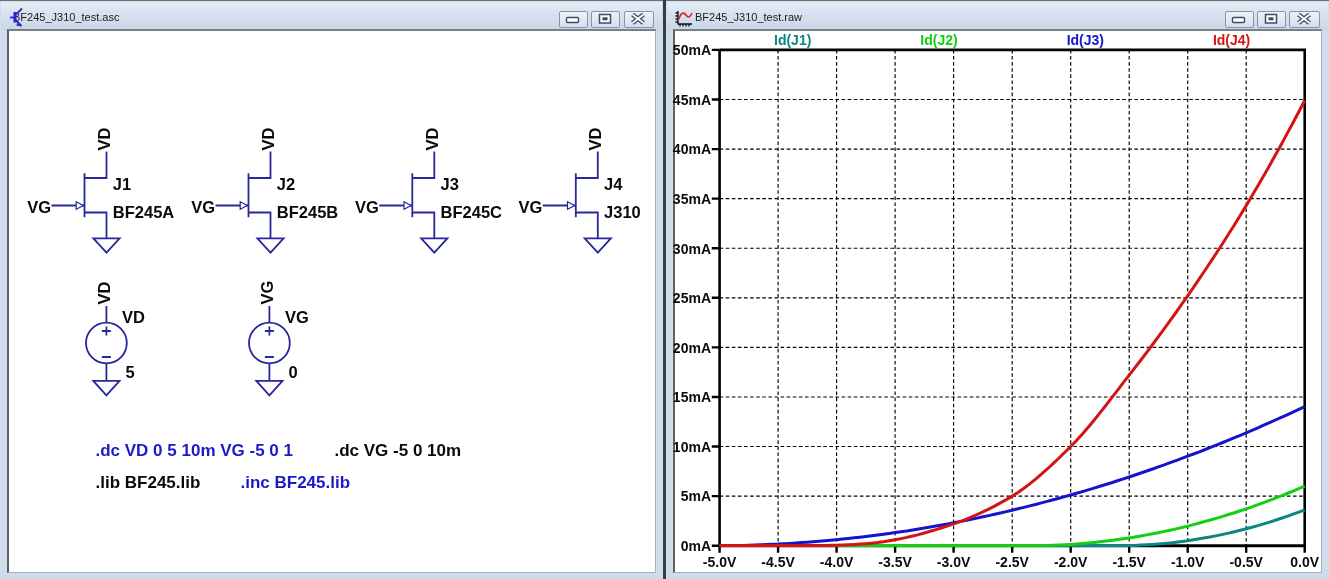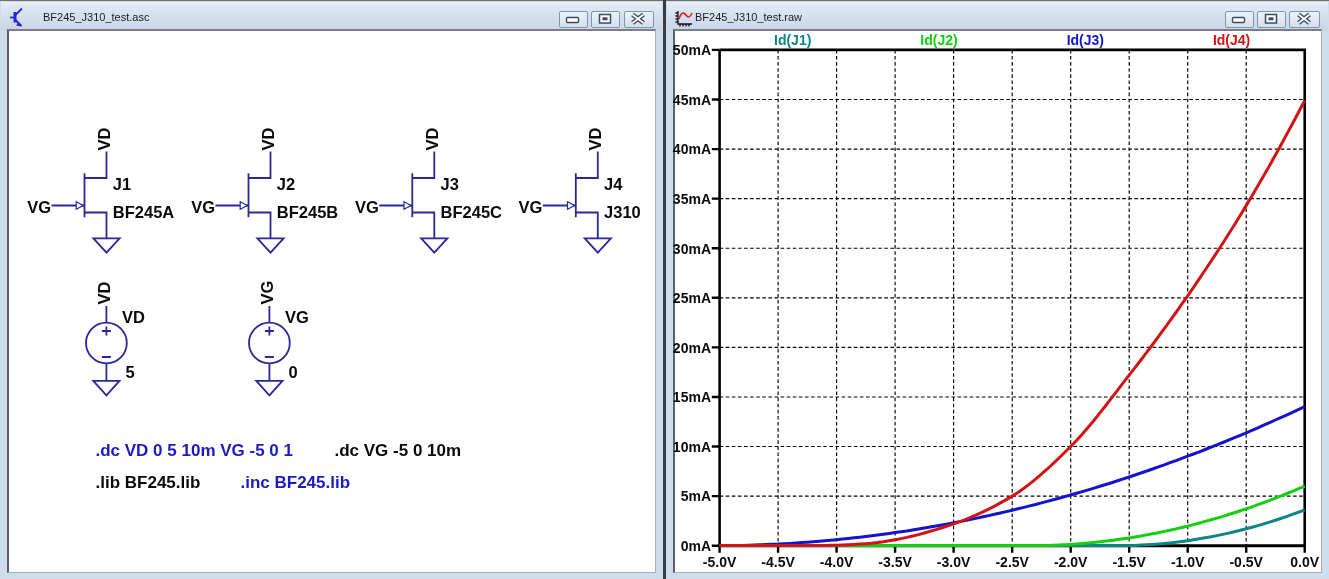--- a/index.html
+++ b/index.html
@@ -13,21 +13,21 @@
 svg{position:absolute;left:0;top:0;}
 </style>
 </head>
 <body>
 <div class="stage">
   <div style="position:absolute;left:0;top:0;width:1329px;height:2px;background:#6f6f6c;"></div>
 
   <div class="win" style="left:0;top:1px;width:663px;height:578px;">
     <div class="tbar"></div>
     <div class="client" style="left:7px;top:28px;width:646px;height:541px;"></div>
-    <div class="ttext" style="left:32px;padding-left:11px;">BF245_J310_test.asc</div>
+    <div class="ttext" style="left:13px;">BF245_J310_test.asc</div>
     <div class="btn" style="left:559px;width:27px;"></div>
     <div class="btn" style="left:591px;width:27px;"></div>
     <div class="btn" style="left:624px;width:28px;"></div>
   </div>
 
   <div style="position:absolute;left:663px;top:0;width:3px;height:579px;background:#3a3a42;"></div>
 
   <div class="win" style="left:666px;top:1px;width:663px;height:578px;">
     <div class="tbar"></div>
     <div class="client" style="left:7px;top:28px;width:646px;height:541px;"></div>

